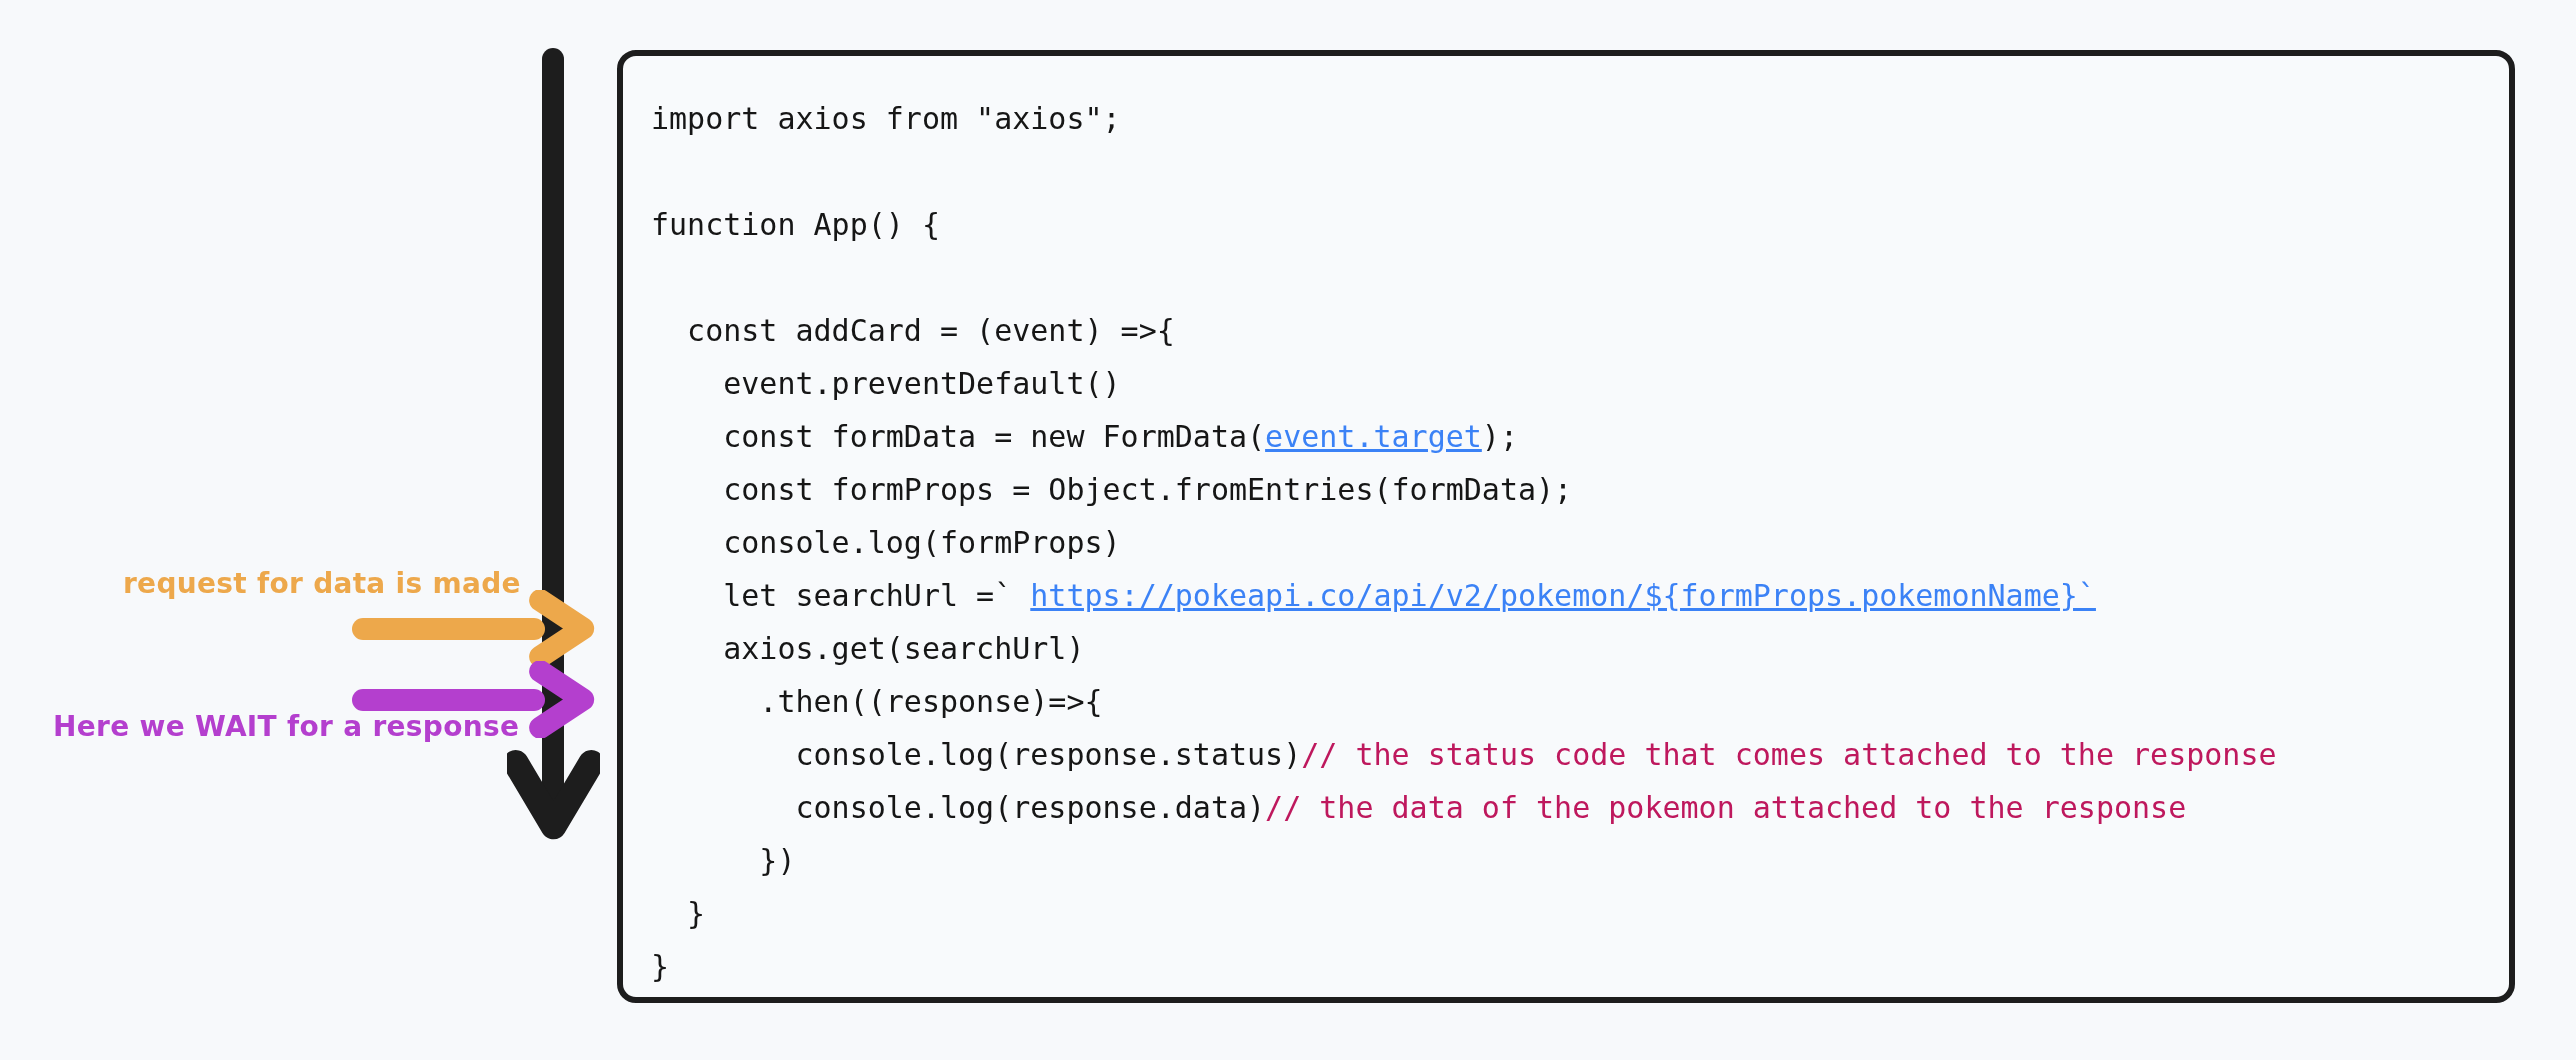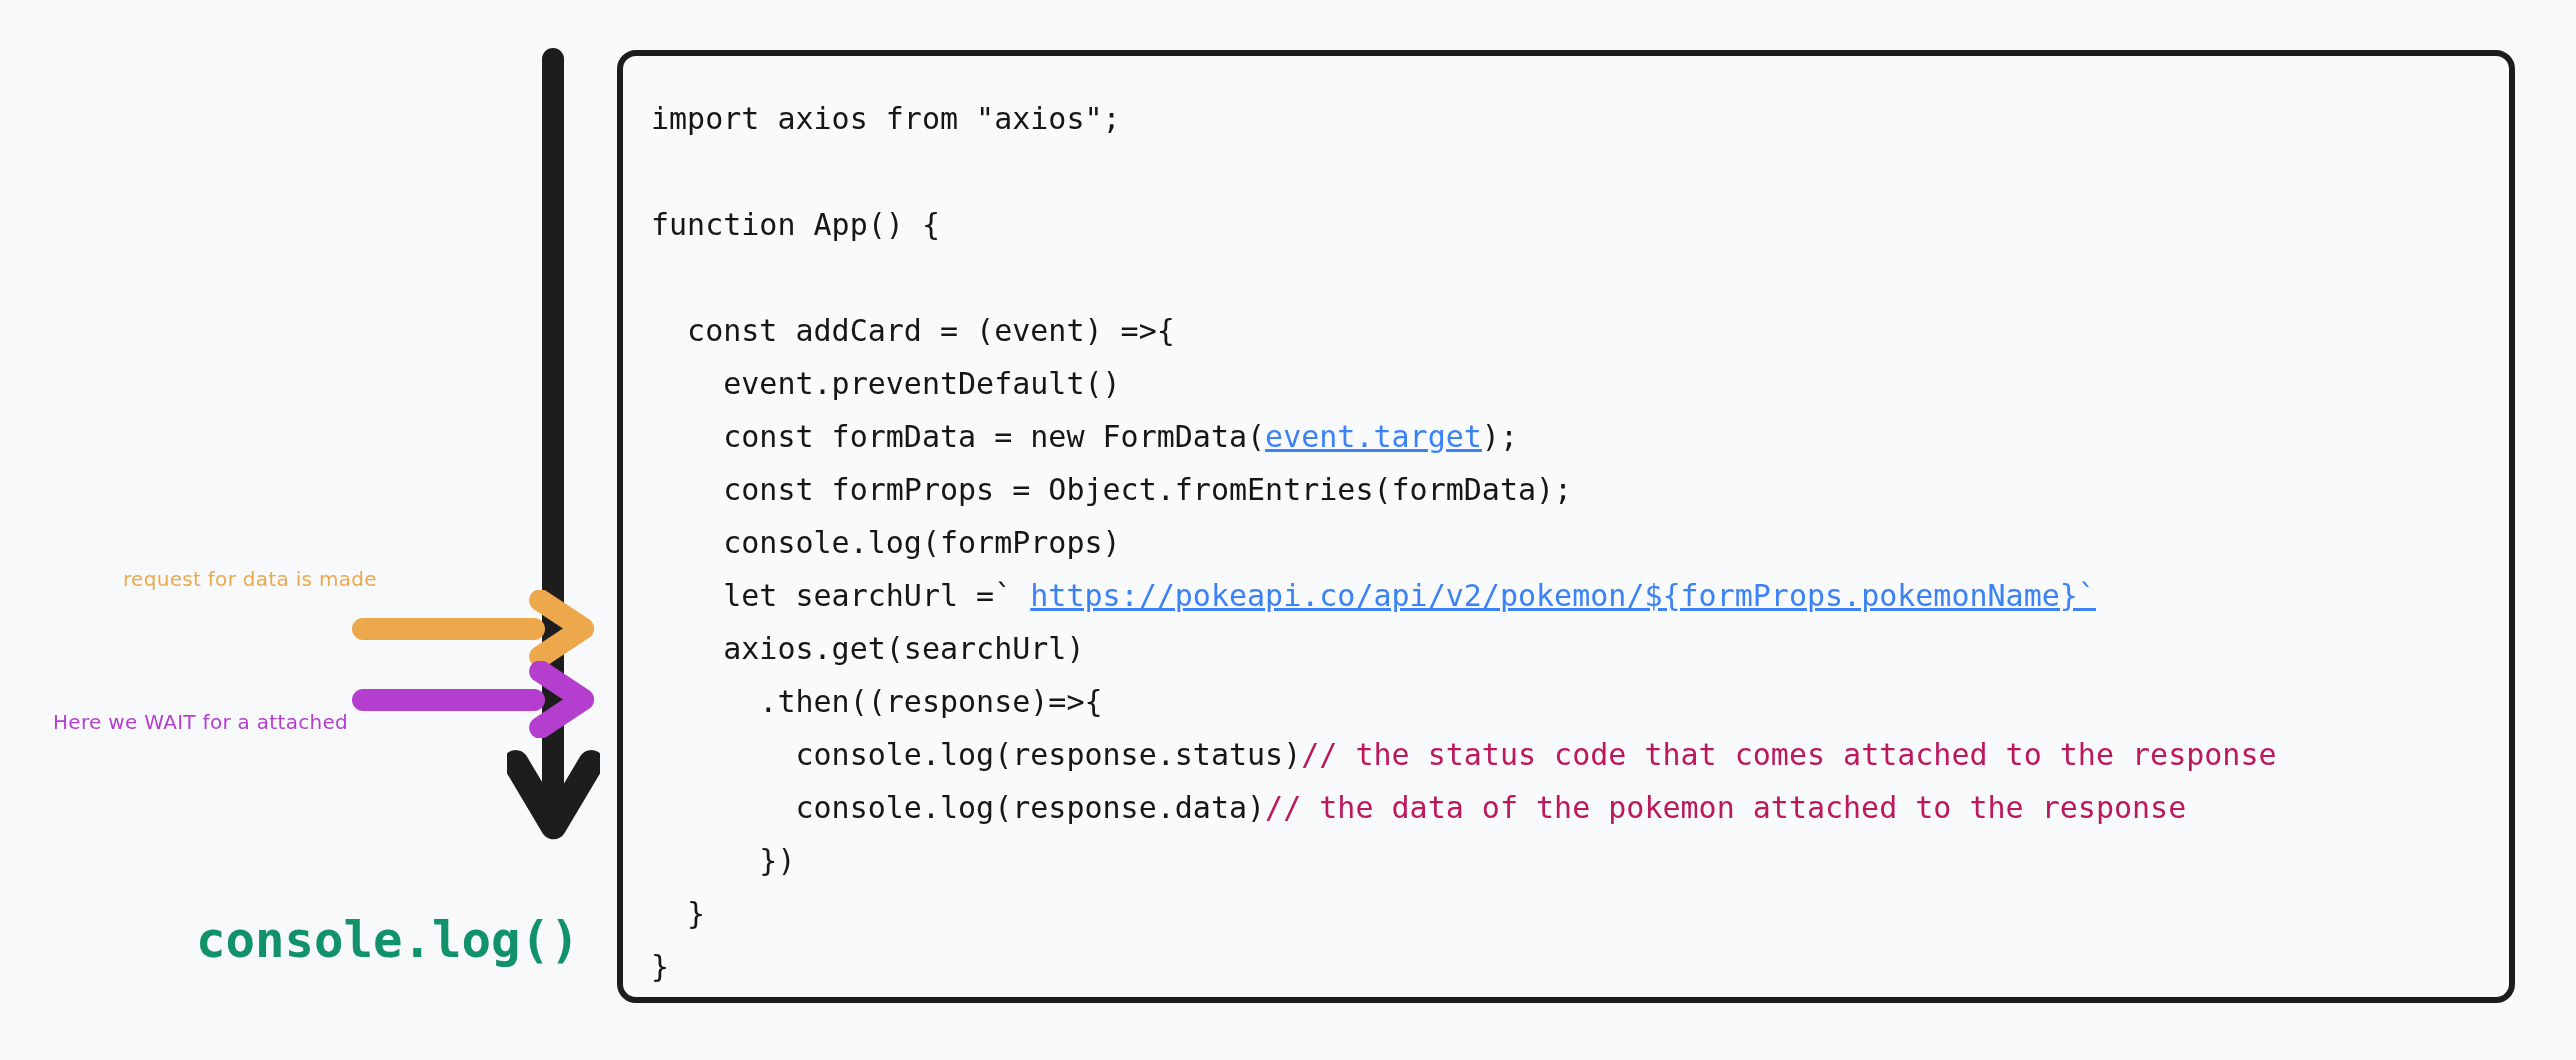--- a/index.html
+++ b/index.html
@@ -64,22 +64,22 @@
   }
   #arrow-request { left: 352px; top: 590px; width: 245px; }
   #arrow-request .anno-shaft { width: 193px; background: #eda84b; }
   #arrow-wait { left: 352px; top: 661px; width: 245px; }
   #arrow-wait .anno-shaft { width: 193px; background: #b43fce; }
 
   
   .anno-label {
     position: absolute;
     font-family: "DejaVu Sans", sans-serif;
-    font-weight: normal;
-    font-size: 20px;
+    font-weight: bold;
+    font-size: 28px;
     letter-spacing: 0.3px;
     white-space: nowrap;
   }
   #label-request {
     left: 123px;
     top: 567px;
     color: #eda84b;
   }
   #label-wait {
     left: 53px;
@@ -152,22 +152,21 @@
   </div>
 
   <div class="anno-arrow" id="arrow-wait">
     <div class="anno-shaft"></div>
     <svg class="anno-head" viewBox="0 0 80 90">
       <path d="M14 12 L64 45 L14 78" fill="none" stroke="#b43fce" stroke-width="26" stroke-linecap="round" stroke-linejoin="round"></path>
     </svg>
   </div>
 
   <div class="anno-label" id="label-request">request for data is made</div>
-  <div class="anno-label" id="label-wait">Here we WAIT for a attached</div>
+  <div class="anno-label" id="label-wait">Here we WAIT for a response</div>
 
-  <div id="console-caption">console.log()</div>
 
   <div id="code-card">
     <div id="code-block"><div class="code-line"><span>import axios from "axios";</span></div><div class="code-line">&nbsp;</div><div class="code-line"><span>function App() {</span></div><div class="code-line">&nbsp;</div><div class="code-line"><span>  const addCard = (event) =&gt;{</span></div><div class="code-line"><span>    event.preventDefault()</span></div><div class="code-line"><span>    const formData = new FormData(</span><span class="tok-link">event.target</span><span>);</span></div><div class="code-line"><span>    const formProps = Object.fromEntries(formData);</span></div><div class="code-line"><span>    console.log(formProps)</span></div><div class="code-line"><span>    let searchUrl =` </span><span class="tok-link">https://pokeapi.co/api/v2/pokemon/${formProps.pokemonName}`</span></div><div class="code-line"><span>    axios.get(searchUrl)</span></div><div class="code-line"><span>      .then((response)=&gt;{</span></div><div class="code-line"><span>        console.log(response.status)</span><span class="tok-comment">// the status code that comes attached to the response</span></div><div class="code-line"><span>        console.log(response.data)</span><span class="tok-comment">// the data of the pokemon attached to the response</span></div><div class="code-line"><span>      })</span></div><div class="code-line"><span>  }</span></div><div class="code-line"><span>}</span></div></div>
   </div>
 
 </div>
 
 
 </body></html>

